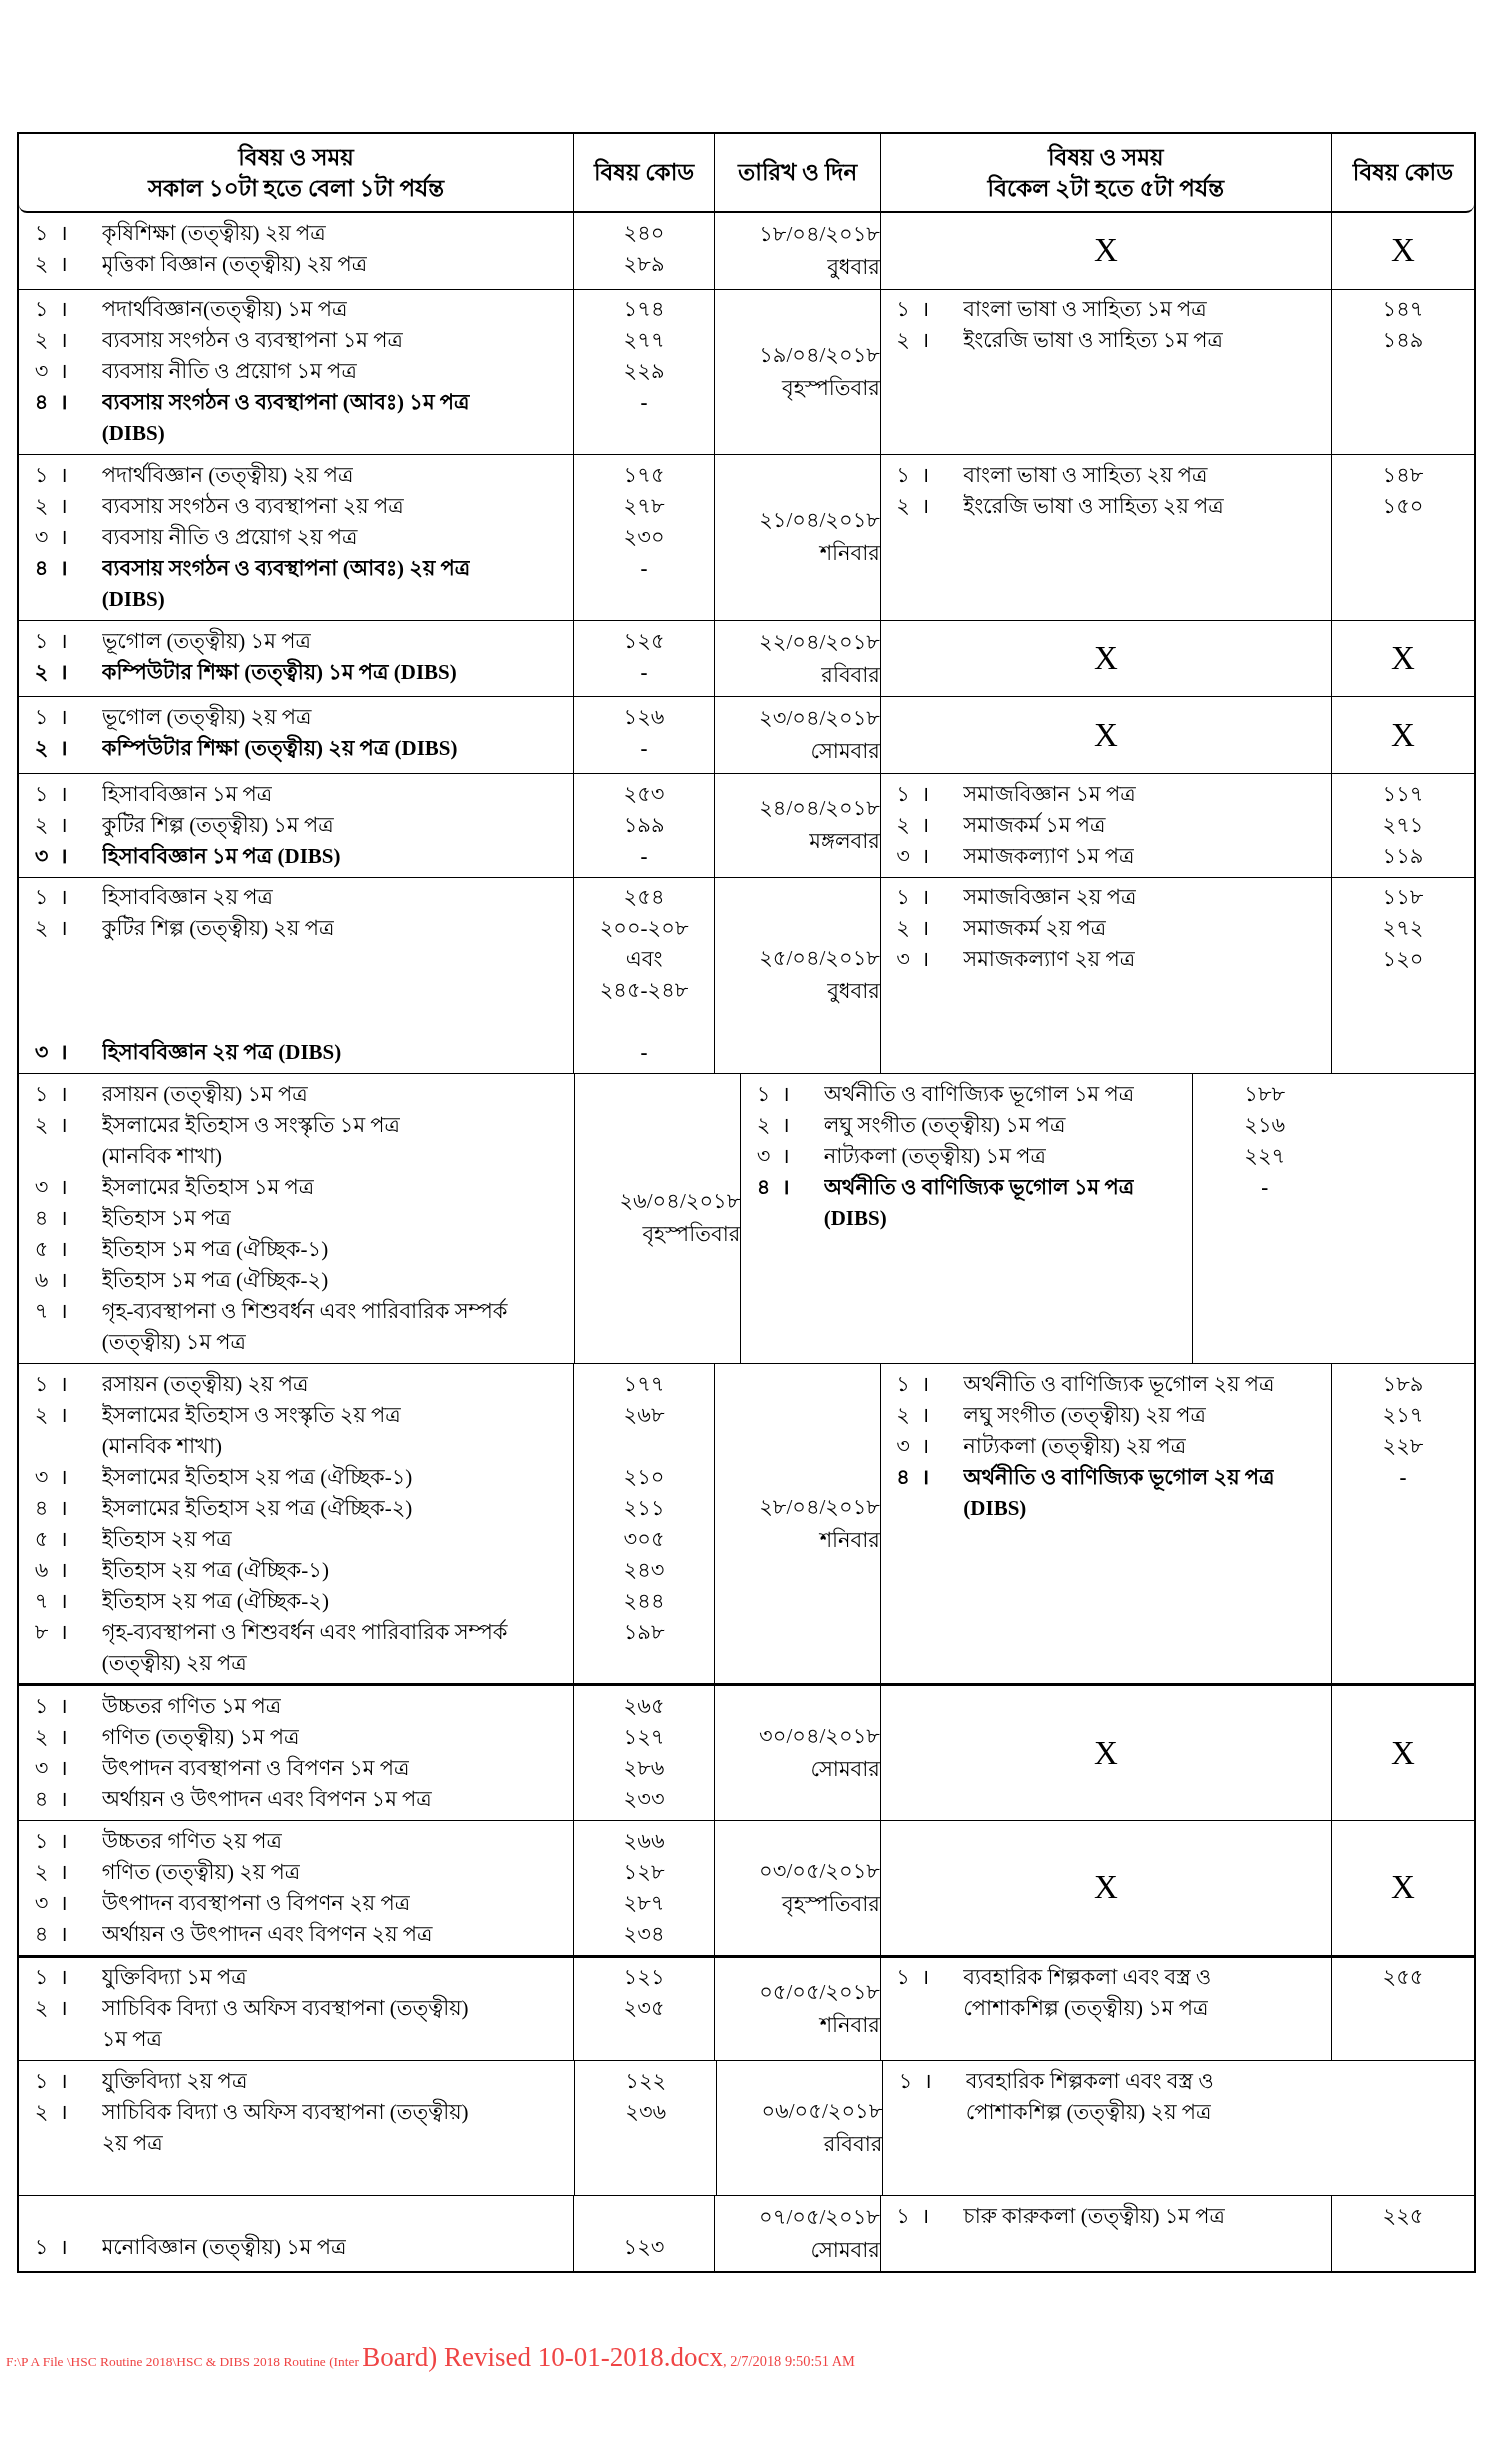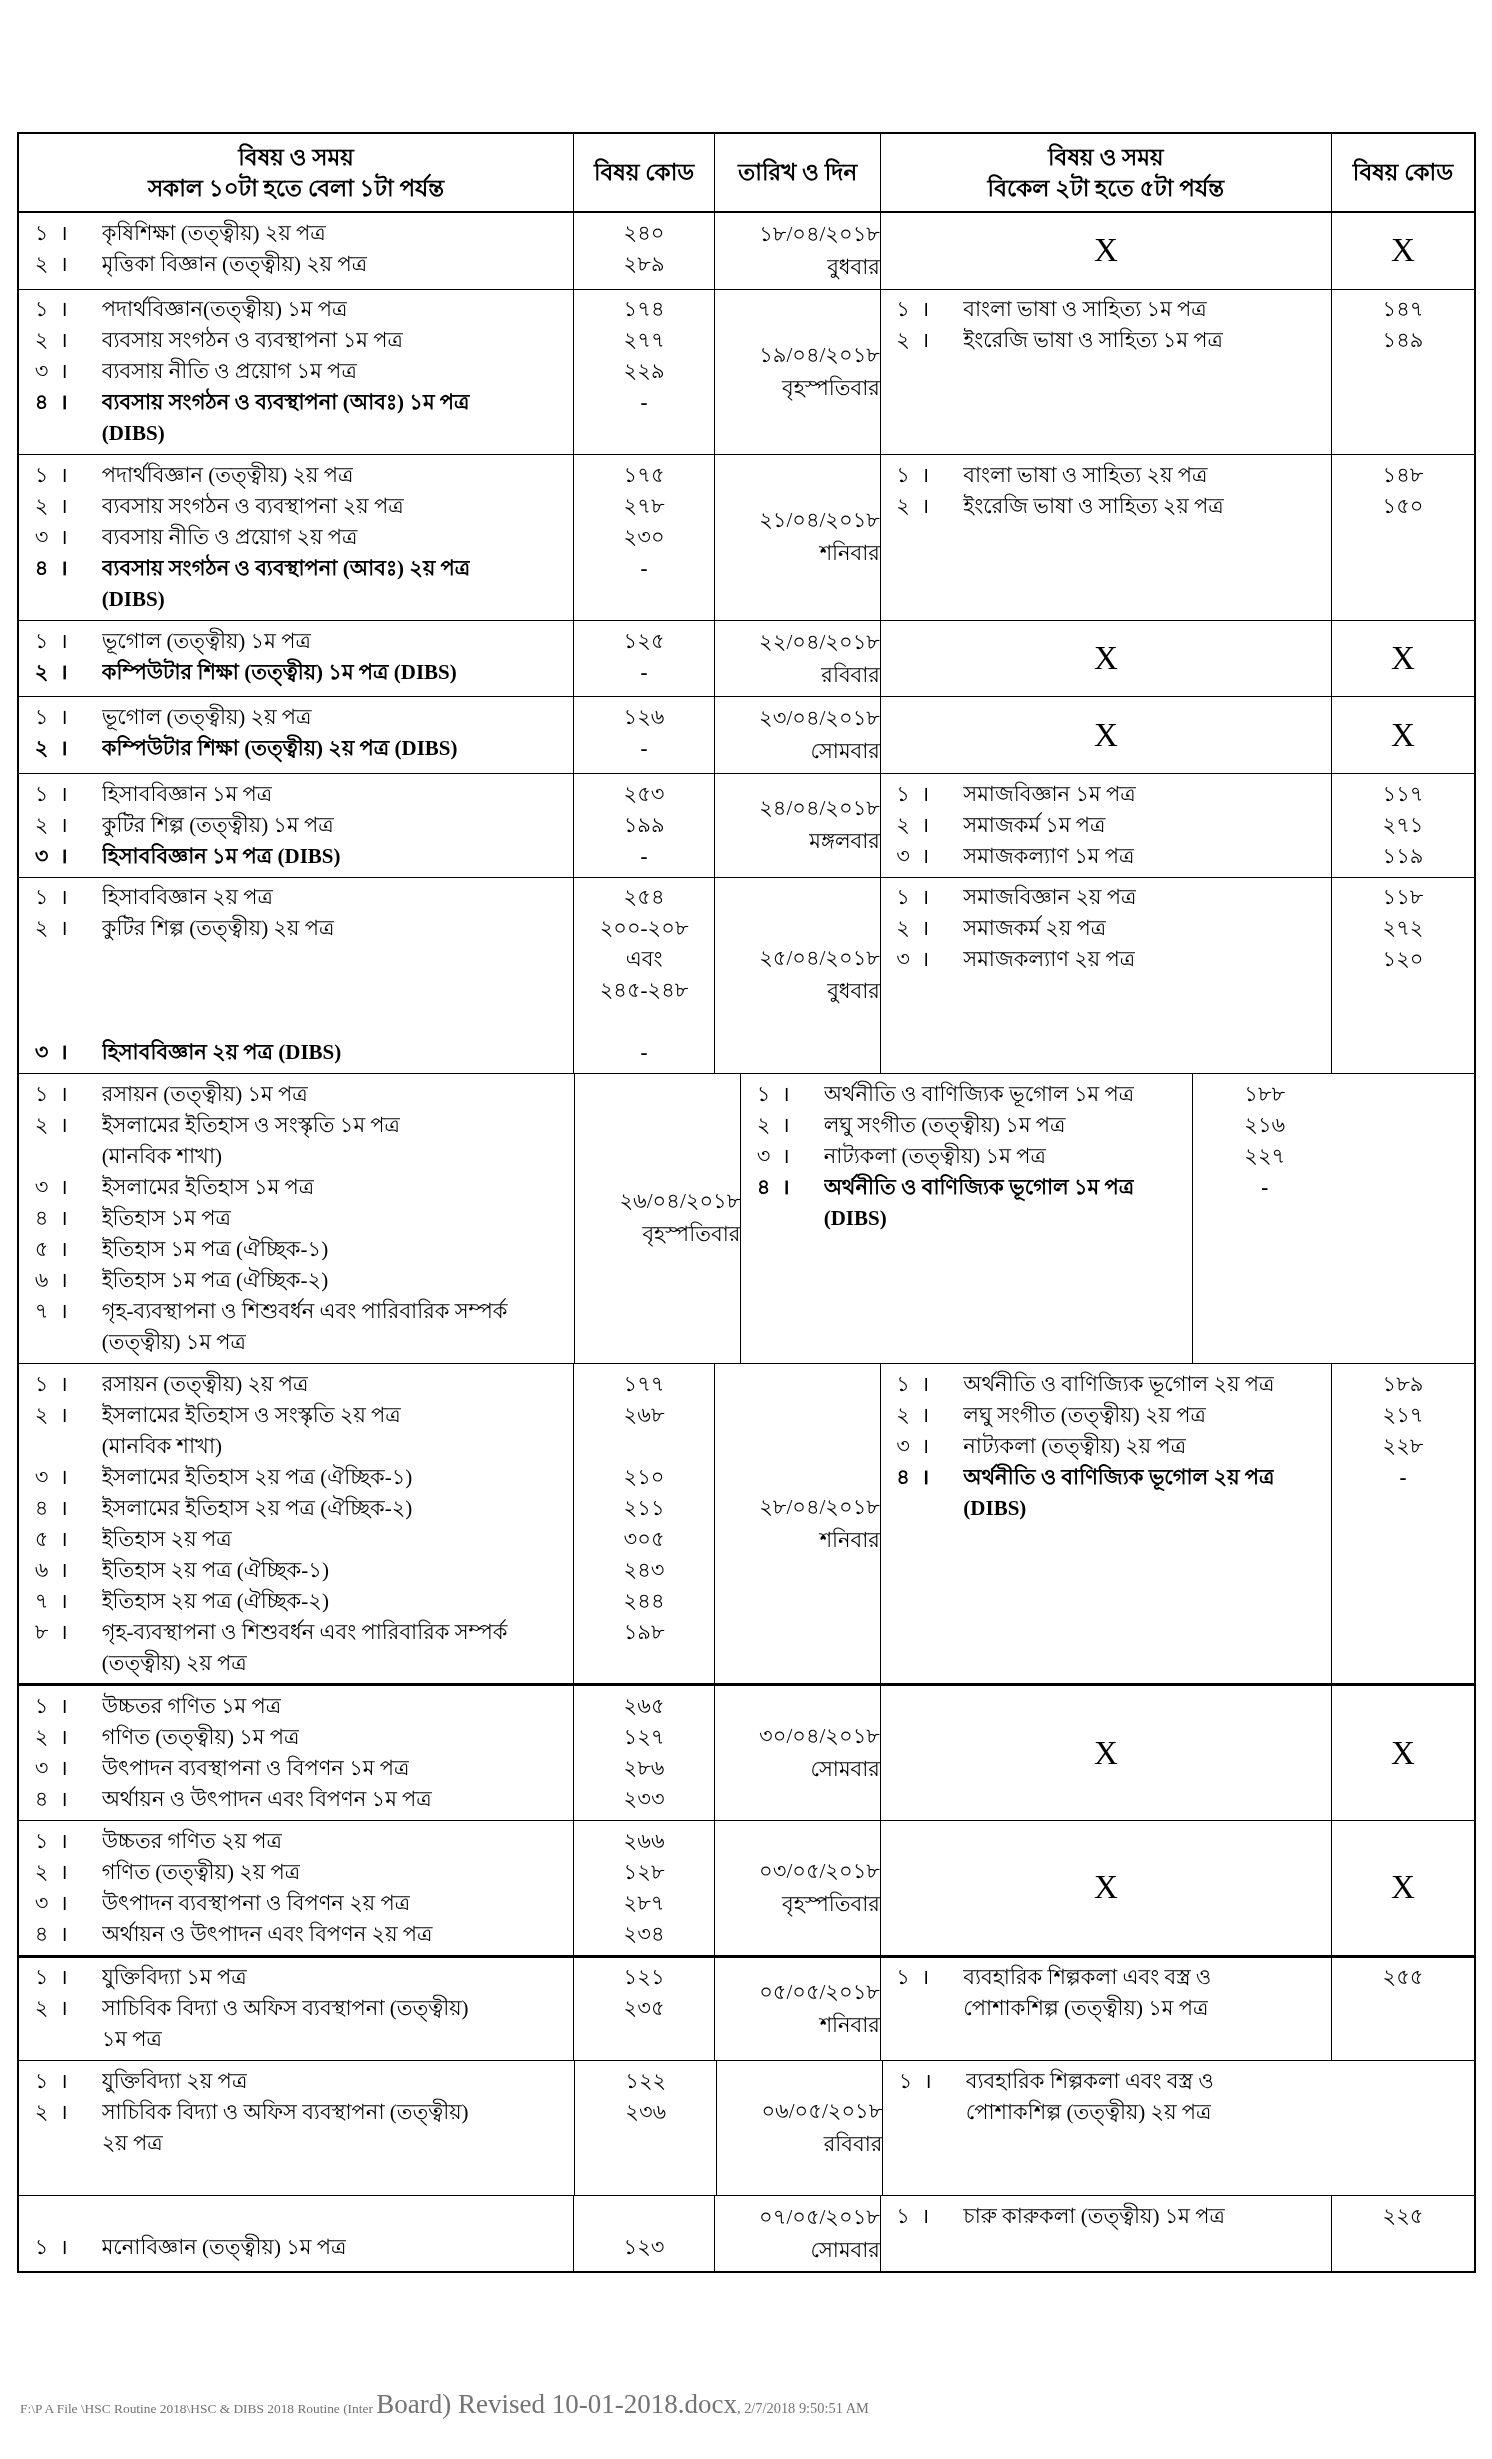--- a/index.html
+++ b/index.html
@@ -14,36 +14,36 @@
   .trow{display:flex;border-bottom:1.9px solid #000;}
   .trow:last-child{border-bottom:none;}
   .trow.thick{border-bottom:3.8px solid #000;}
   .cell{box-sizing:border-box;border-right:1.9px solid #000;padding:4.8px 0;}
   .cell:last-child{border-right:none;}
   .c1{width:556px;}
   .c2{width:142px;}
   .c3{width:166px;}
   .c4{width:452px;}
   .c5{width:143px;}
-  .header-row{height:77px;border-bottom:2.9px solid #000;}
+  .header-row{height:77px;border-bottom:2.9px solid #000;border-radius:8px;}
   .header-row .cell{display:flex;flex-direction:column;align-items:center;justify-content:center;
     font-weight:bold;font-size:23px;line-height:31px;text-align:center;}
   .line{display:flex;line-height:31px;font-size:21px;}
   .num{min-width:25px;padding-left:15.4px;flex:none;}
   .danda{min-width:42px;flex:none;}
   .ttl{white-space:nowrap;overflow:hidden;}
   .line.bold{font-weight:bold;}
   .codecol .cline{line-height:31px;font-size:21px;text-align:center;white-space:nowrap;}
   .codecol .cline.bold{font-weight:bold;}
   .datecell{display:flex;flex-direction:column;align-items:flex-end;justify-content:center;
     font-size:21px;line-height:33px;text-align:center;}
   .xcell{display:flex;align-items:center;justify-content:center;
     font-size:33px;font-family:"Liberation Serif",serif;}
   .footer{
-    position:absolute;left:20px;top:2342px;white-space:nowrap;color:#737373;margin-top:47px;
+    position:absolute;left:6px;top:2342px;white-space:nowrap;color:#ef4444;
   }
   .footer .small{font-size:13.4px;}
   .footer .big{font-size:27px;}
   .footer .tiny{font-size:14.4px;}
 </style>
 </head>
 <body>
 
 <div class="table-wrap">
   <div class="trow header-row">

